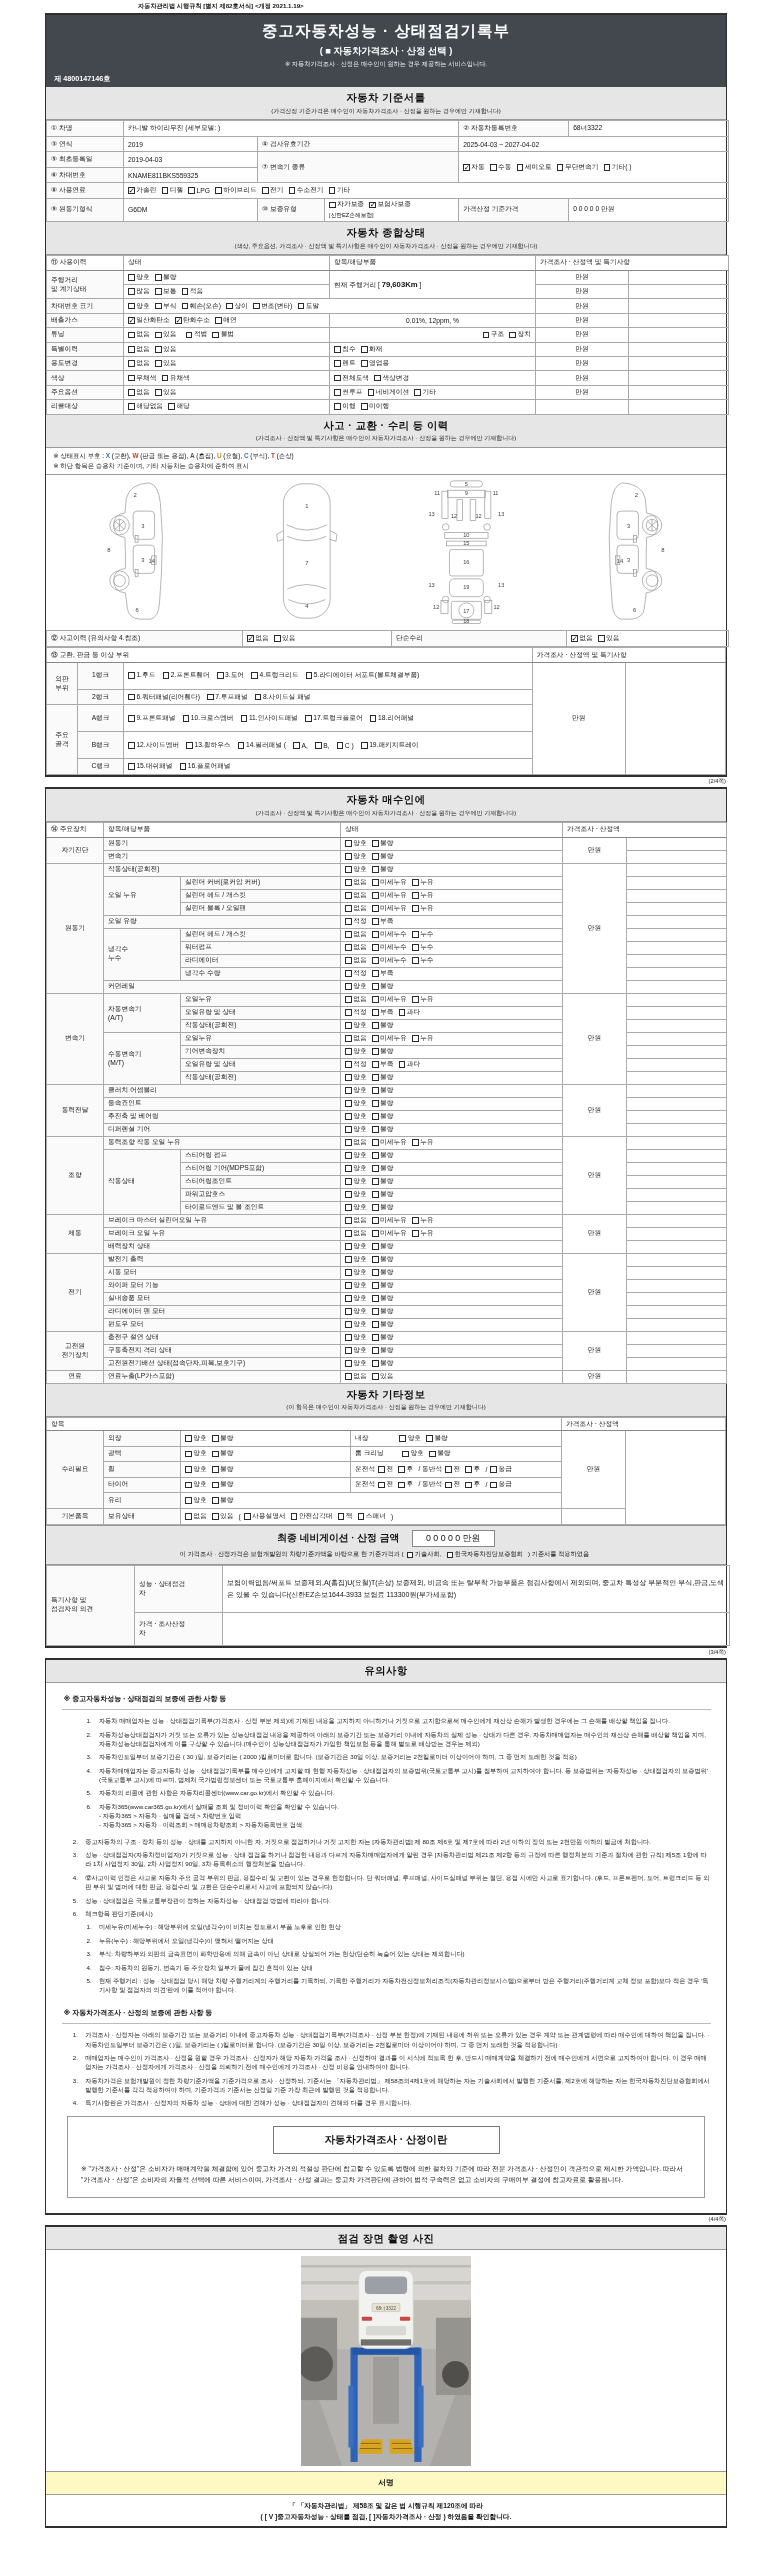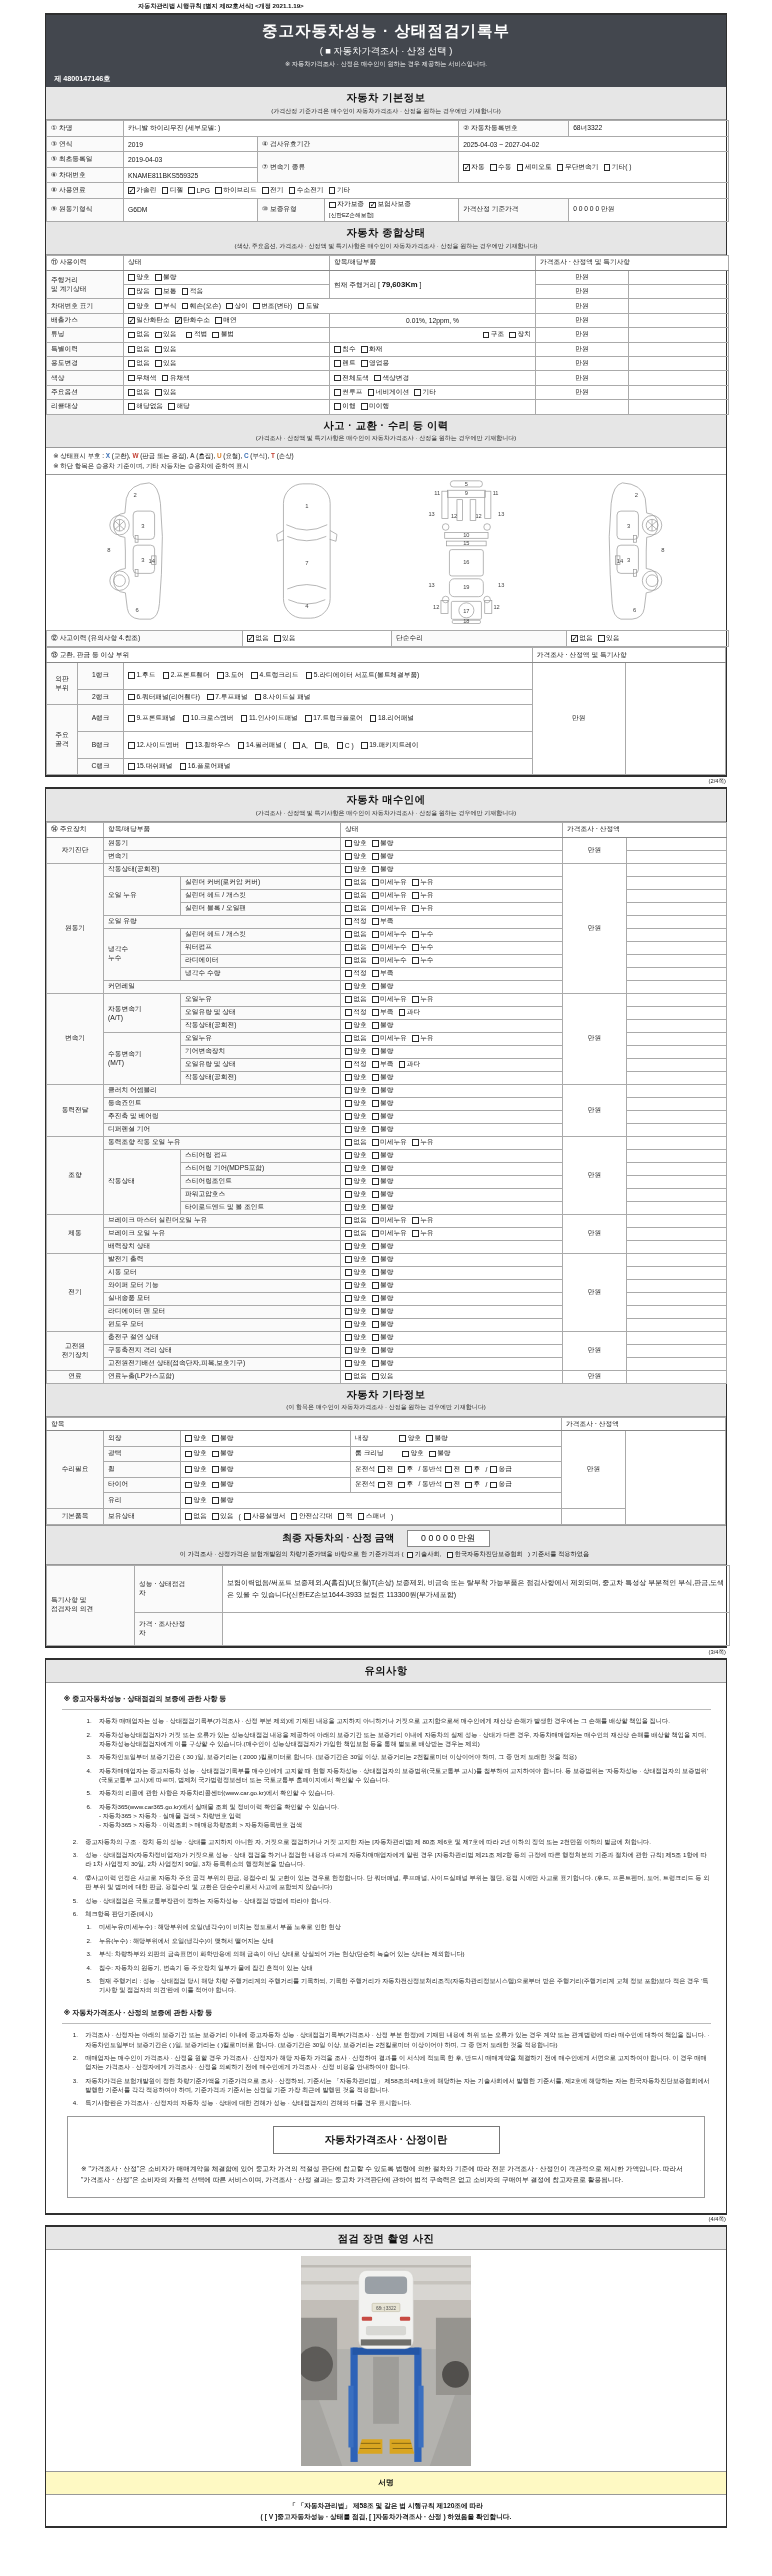--- a/index.html
+++ b/index.html
@@ -9,21 +9,21 @@
   #doc { margin-left:45px; width:682px; }
   .form-ref { font-size:6.2px; font-weight:bold; padding:2.1px 0 1.5px 93px; color:#111; }
 
   .page-box { border:1px solid #2f2f2f; border-top-width:2.6px; border-bottom-width:2.6px; background:#fff; }
   .page-gap { height:10.3px; display:flex; align-items:center; justify-content:flex-end; }
   .page-marker { font-size:5.7px; color:#222; padding-right:1px; }
 
   
   .dark-band { background:#43474e; color:#fff; padding:6.2px 8.2px 3.1px; }
   .dark-band .t1 { text-align:center; font-size:15.5px; font-weight:bold; letter-spacing:1px; }
-  .dark-band .t2 { text-align:center; font-size:9.3px; font-weight:normal; margin-top:3.1px; }
+  .dark-band .t2 { text-align:center; font-size:9.3px; font-weight:bold; margin-top:3.1px; }
   .dark-band .t3 { text-align:center; font-size:6.2px; margin-top:2.1px; color:#f0f0f0; }
   .dark-band .docno { font-size:7.2px; font-weight:bold; margin-top:5.2px; }
 
   .sec-head { background:#e6e6e6; border-bottom:0.5px solid #9a9a9a; text-align:center; padding:4.1px 5.2px 3.6px; }
   .sec-head .st1 { font-size:10.3px; font-weight:bold; letter-spacing:0.5px; }
   .sec-head .st2 { font-size:6px; margin-top:1.5px; color:#222; }
 
   table { border-collapse:collapse; width:100%; table-layout:fixed; }
   td,th { border:0.5px solid #aaa; font-size:6.7px; padding:1.5px 4.1px; vertical-align:middle;
           word-break:break-all; text-align:left; font-weight:normal; }
@@ -81,21 +81,21 @@
 
   <div class="page-box">
     <div class="dark-band">
       <div class="t1">중고자동차성능 · 상태점검기록부</div>
       <div class="t2">( ■ 자동차가격조사 · 산정 선택 )</div>
       <div class="t3">※ 자동차가격조사 · 산정은 매수인이 원하는 경우 제공하는 서비스입니다.</div>
       <div class="docno">제 4800147146호</div>
     </div>
 
     <div class="sec-head">
-      <div class="st1">자동차 기본정보</div>
+      <div class="st1">자동차 기준서를</div>
       <div class="st2">(가격산정 기준가격은 매수인이 자동차가격조사 · 산정을 원하는 경우에만 기재합니다)</div>
     </div>
 
     <table>
       <colgroup>
           <col style="width:77px">
           <col style="width:134px">
           <col style="width:67px">
           <col style="width:134px">
           <col style="width:110px">
@@ -1801,21 +1801,21 @@
                 <span style="margin-right: 3.1px;">)</span>
               </div>
             </td>
         <td></td>
       </tr>
     </tbody>
       </table>
 
     <div style="background:#e6e6e6;border-top:0.5px solid #999;border-bottom:0.5px solid #999;padding:4.1px 10.3px 4.1px;">
       <div style="display:flex;justify-content:center;align-items:center;gap:12.4px;">
-        <span style="font-size:9.8px;font-weight:bold;">최종 자동차의 · 산정 금액</span>
+        <span style="font-size:9.8px;font-weight:bold;">최종 네비게이션 · 산정 금액</span>
         <span style="font-size:8.8px;background:#fff;border:0.5px solid #888;padding:1.5px 13.4px;">0  0  0  0  0 만원</span>
       </div>
       <div style="text-align:center;font-size:6.2px;margin-top:3.1px;"><span class="cbrow" style="display:inline-flex">
             <span style="margin-right: 3.1px;">이 가격조사 · 산정가격은 보험개발원의 차량기준가액을 바탕으로 한 기준가격과 (</span>
             <span class="opt">
               <span class="cb"></span>
               <span>기술사회,</span>
             </span>
             <span class="opt">
               <span class="cb"></span>

